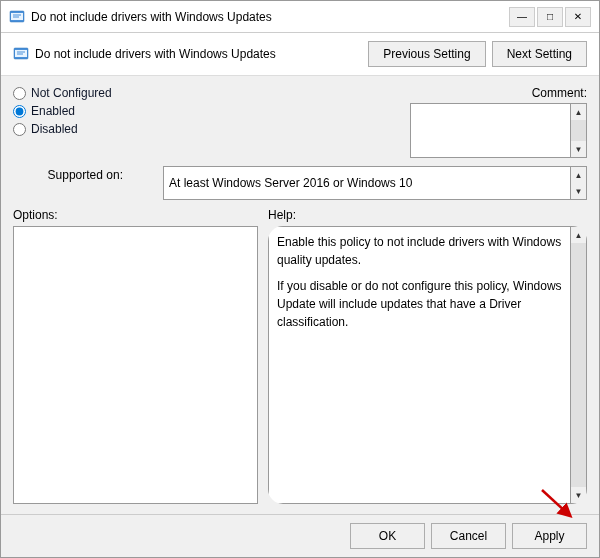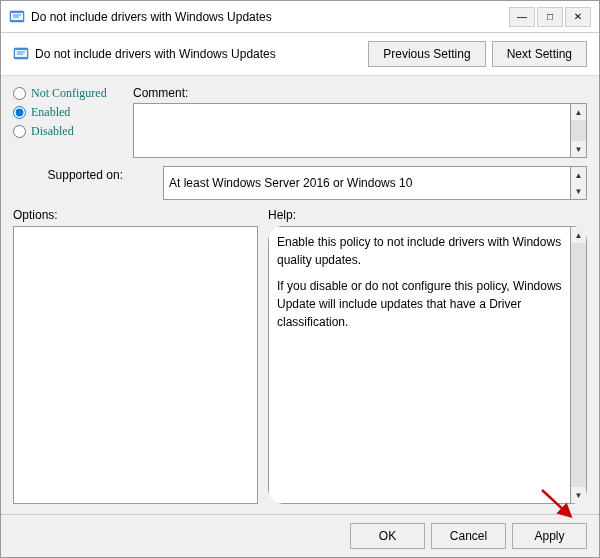--- a/index.html
+++ b/index.html
@@ -133,28 +133,28 @@
       cursor: pointer;
     }
 
     .radio-item input[type="radio"] {
       cursor: pointer;
       accent-color: #0078d7;
     }
 
     .radio-label {
       font-size: 12px;
-      color: #0f766e;
-      font-family: Liberation Serif, serif;
+      color: #0f172a;
     }
 
     .comment-section {
       flex: 1;
       display: flex;
       flex-direction: column;
+      align-items: flex-end;
     }
 
     .field-label {
       font-size: 12px;
       margin-bottom: 3px;
       color: #000;
     }
 
     .comment-box {
       flex: 1;

